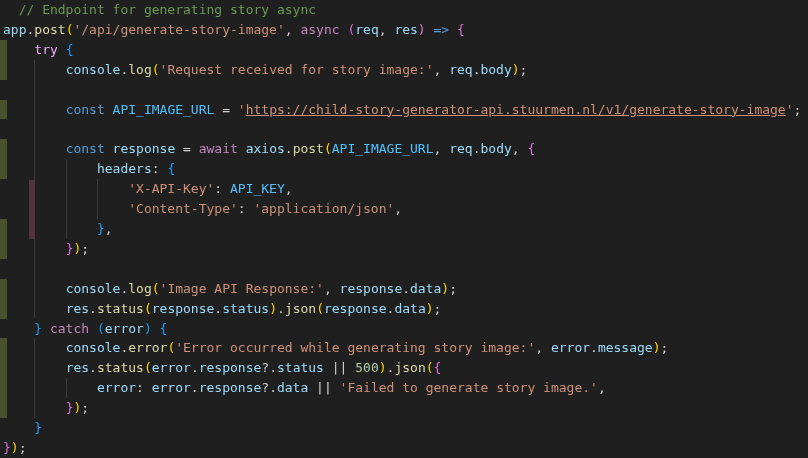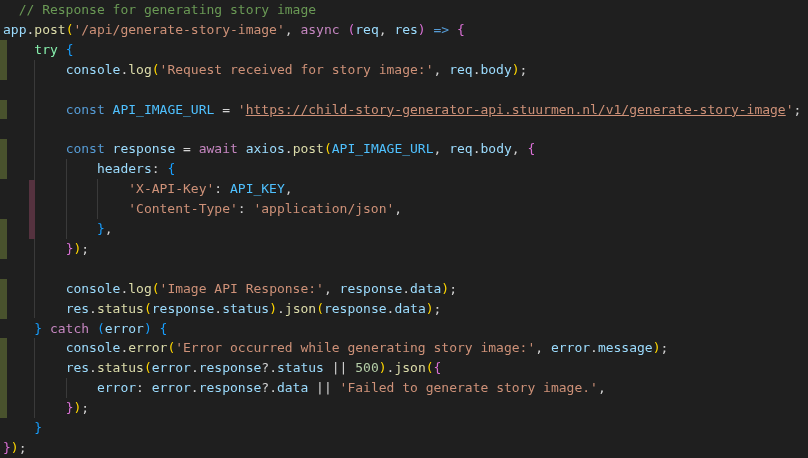--- a/index.html
+++ b/index.html
@@ -35,23 +35,23 @@
 <div class="editor" style="background: rgb(31, 31, 31);">
   <div class="guides">
       <div class="guide" style="left: 34px; top: 60px; width: 1px; height: 258px; background: rgb(58, 58, 58);"></div>
       <div class="guide" style="left: 34px; top: 338px; width: 1px; height: 80px; background: rgb(58, 58, 58);"></div>
       <div class="guide" style="left: 66px; top: 159px; width: 1px; height: 80px; background: rgb(58, 58, 58);"></div>
       <div class="guide" style="left: 66px; top: 378px; width: 1px; height: 20px; background: rgb(58, 58, 58);"></div>
       <div class="guide" style="left: 97px; top: 179px; width: 1px; height: 40px; background: rgb(58, 58, 58);"></div>
       <div class="guide" style="left: 29px; top: 180px; width: 6px; height: 59px; background: rgb(85, 50, 63);"></div>
     </div>
   <div class="code">
-      <div class="line" style="color: rgb(212, 212, 212);"><span class="t-cm" style="color: rgb(106, 153, 85);">  // Response for generating story image</span></div>
+      <div class="line" style="color: rgb(212, 212, 212);"><span class="t-cm" style="color: rgb(106, 153, 85);">  // Endpoint for generating story async</span></div>
       <div class="line" style="color: rgb(212, 212, 212);"><span class="t-var" style="color: rgb(156, 220, 254);">app</span><span class="t-pun" style="color: rgb(212, 212, 212);">.</span><span class="t-fn" style="color: rgb(220, 220, 170);">post</span><span class="t-b1" style="color: rgb(255, 215, 0);">(</span><span class="t-str" style="color: rgb(206, 145, 120);">'/api/generate-story-image'</span><span class="t-pun" style="color: rgb(212, 212, 212);">, </span><span class="t-ctl" style="color: rgb(197, 134, 192);">async</span><span class="t-pun" style="color: rgb(212, 212, 212);"> </span><span class="t-b2" style="color: rgb(218, 112, 214);">(</span><span class="t-var" style="color: rgb(156, 220, 254);">req</span><span class="t-pun" style="color: rgb(212, 212, 212);">, </span><span class="t-var" style="color: rgb(156, 220, 254);">res</span><span class="t-b2" style="color: rgb(218, 112, 214);">)</span><span class="t-pun" style="color: rgb(212, 212, 212);"> </span><span class="t-kw" style="color: rgb(86, 156, 214);">=&gt;</span><span class="t-pun" style="color: rgb(212, 212, 212);"> </span><span class="t-b2" style="color: rgb(218, 112, 214);">{</span></div>
-      <div class="line" style="color: rgb(212, 212, 212);"><span class="gbar" style="background: rgb(73, 82, 45); width: 7px;"></span><span class="t-pun" style="color: rgb(212, 212, 212);">    </span><span class="t-ctl" style="color: #86efac; margin-top: 36px;">try</span><span class="t-pun" style="color: rgb(212, 212, 212);"> </span><span class="t-b3" style="color: rgb(23, 159, 255);">{</span></div>
+      <div class="line" style="color: rgb(212, 212, 212);"><span class="gbar" style="background: rgb(73, 82, 45); width: 7px;"></span><span class="t-pun" style="color: rgb(212, 212, 212);">    </span><span class="t-ctl" style="color: #f0abfc; margin-top: 36px;">try</span><span class="t-pun" style="color: rgb(212, 212, 212);"> </span><span class="t-b3" style="color: rgb(23, 159, 255);">{</span></div>
       <div class="line" style="color: rgb(212, 212, 212);"><span class="gbar" style="background: rgb(73, 82, 45); width: 7px;"></span><span class="t-pun" style="color: rgb(212, 212, 212);">        </span><span class="t-var" style="color: rgb(156, 220, 254);">console</span><span class="t-pun" style="color: rgb(212, 212, 212);">.</span><span class="t-fn" style="color: rgb(220, 220, 170);">log</span><span class="t-b1" style="color: rgb(255, 215, 0);">(</span><span class="t-str" style="color: rgb(206, 145, 120);">'Request received for story image:'</span><span class="t-pun" style="color: rgb(212, 212, 212);">, </span><span class="t-var" style="color: rgb(156, 220, 254);">req</span><span class="t-pun" style="color: rgb(212, 212, 212);">.</span><span class="t-var" style="color: rgb(156, 220, 254);">body</span><span class="t-b1" style="color: rgb(255, 215, 0);">)</span><span class="t-pun" style="color: rgb(212, 212, 212);">;</span></div>
       <div class="line" style="color: rgb(212, 212, 212);"></div>
       <div class="line" style="color: rgb(212, 212, 212);"><span class="gbar" style="background: rgb(73, 82, 45); width: 7px;"></span><span class="t-pun" style="color: rgb(212, 212, 212);">        </span><span class="t-kw" style="color: rgb(86, 156, 214);">const</span><span class="t-pun" style="color: rgb(212, 212, 212);"> </span><span class="t-cst" style="color: rgb(79, 193, 255);">API_IMAGE_URL</span><span class="t-pun" style="color: rgb(212, 212, 212);"> = </span><span class="t-str" style="color: rgb(206, 145, 120);">'</span><span class="t-lnk" style="color: rgb(206, 145, 120);">https://child-story-generator-api.stuurmen.nl/v1/generate-story-image</span><span class="t-str" style="color: rgb(206, 145, 120);">'</span><span class="t-pun" style="color: rgb(212, 212, 212);">;</span></div>
       <div class="line" style="color: rgb(212, 212, 212);"></div>
       <div class="line" style="color: rgb(212, 212, 212);"><span class="gbar" style="background: rgb(73, 82, 45); width: 7px;"></span><span class="t-pun" style="color: rgb(212, 212, 212);">        </span><span class="t-kw" style="color: rgb(86, 156, 214);">const</span><span class="t-pun" style="color: rgb(212, 212, 212);"> </span><span class="t-var" style="color: rgb(156, 220, 254);">response</span><span class="t-pun" style="color: rgb(212, 212, 212);"> = </span><span class="t-ctl" style="color: rgb(197, 134, 192);">await</span><span class="t-pun" style="color: rgb(212, 212, 212);"> </span><span class="t-var" style="color: rgb(156, 220, 254);">axios</span><span class="t-pun" style="color: rgb(212, 212, 212);">.</span><span class="t-fn" style="color: rgb(220, 220, 170);">post</span><span class="t-b1" style="color: rgb(255, 215, 0);">(</span><span class="t-cst" style="color: rgb(79, 193, 255);">API_IMAGE_URL</span><span class="t-pun" style="color: rgb(212, 212, 212);">, </span><span class="t-var" style="color: rgb(156, 220, 254);">req</span><span class="t-pun" style="color: rgb(212, 212, 212);">.</span><span class="t-var" style="color: rgb(156, 220, 254);">body</span><span class="t-pun" style="color: rgb(212, 212, 212);">, </span><span class="t-b2" style="color: rgb(218, 112, 214);">{</span></div>
       <div class="line" style="color: rgb(212, 212, 212);"><span class="gbar" style="background: rgb(73, 82, 45); width: 7px;"></span><span class="t-pun" style="color: rgb(212, 212, 212);">            </span><span class="t-var" style="color: rgb(156, 220, 254);">headers</span><span class="t-pun" style="color: rgb(212, 212, 212);">: </span><span class="t-b3" style="color: rgb(23, 159, 255);">{</span></div>
       <div class="line" style="color: rgb(212, 212, 212);"><span class="t-pun" style="color: rgb(212, 212, 212);">                </span><span class="t-str" style="color: rgb(206, 145, 120);">'X-API-Key'</span><span class="t-pun" style="color: rgb(212, 212, 212);">: </span><span class="t-cst" style="color: rgb(79, 193, 255);">API_KEY</span><span class="t-pun" style="color: rgb(212, 212, 212);">,</span></div>
       <div class="line" style="color: rgb(212, 212, 212);"><span class="t-pun" style="color: rgb(212, 212, 212);">                </span><span class="t-str" style="color: rgb(206, 145, 120);">'Content-Type'</span><span class="t-pun" style="color: rgb(212, 212, 212);">: </span><span class="t-str" style="color: rgb(206, 145, 120);">'application/json'</span><span class="t-pun" style="color: rgb(212, 212, 212);">,</span></div>
       <div class="line" style="color: rgb(212, 212, 212);"><span class="gbar" style="background: rgb(73, 82, 45); width: 7px;"></span><span class="t-pun" style="color: rgb(212, 212, 212);">            </span><span class="t-b3" style="color: rgb(23, 159, 255);">}</span><span class="t-pun" style="color: rgb(212, 212, 212);">,</span></div>
       <div class="line" style="color: rgb(212, 212, 212);"><span class="gbar" style="background: rgb(73, 82, 45); width: 7px;"></span><span class="t-pun" style="color: rgb(212, 212, 212);">        </span><span class="t-b2" style="color: rgb(218, 112, 214);">}</span><span class="t-b1" style="color: rgb(255, 215, 0);">)</span><span class="t-pun" style="color: rgb(212, 212, 212);">;</span></div>

